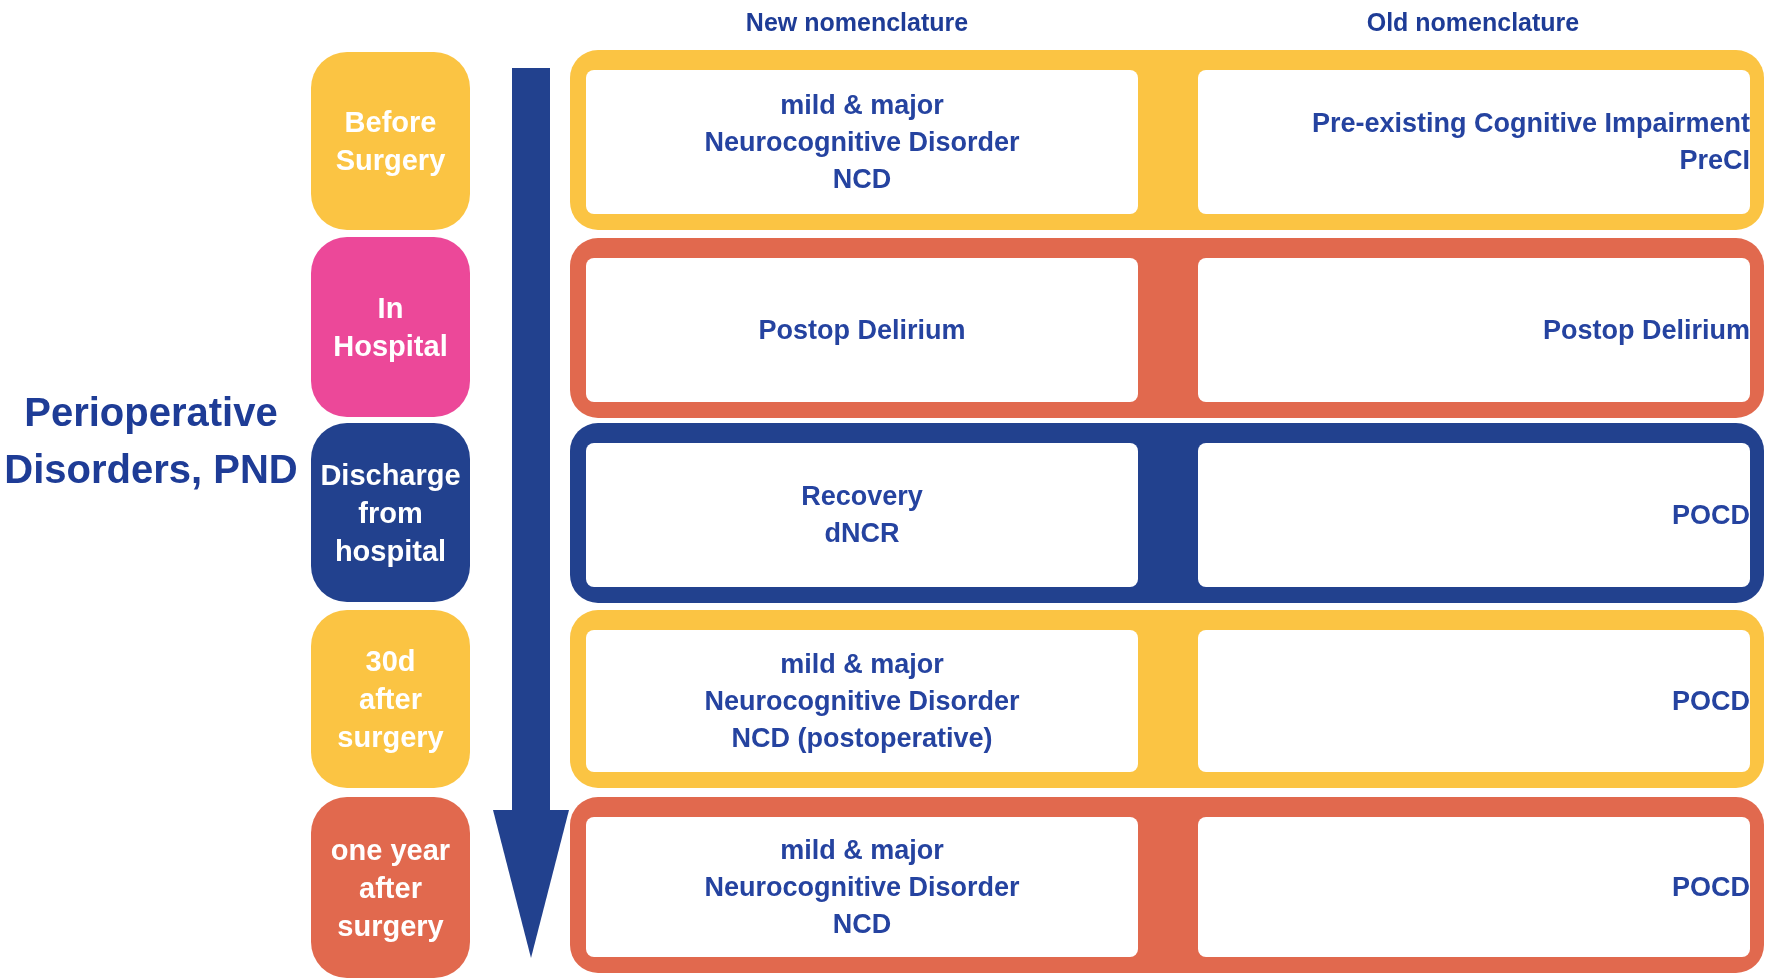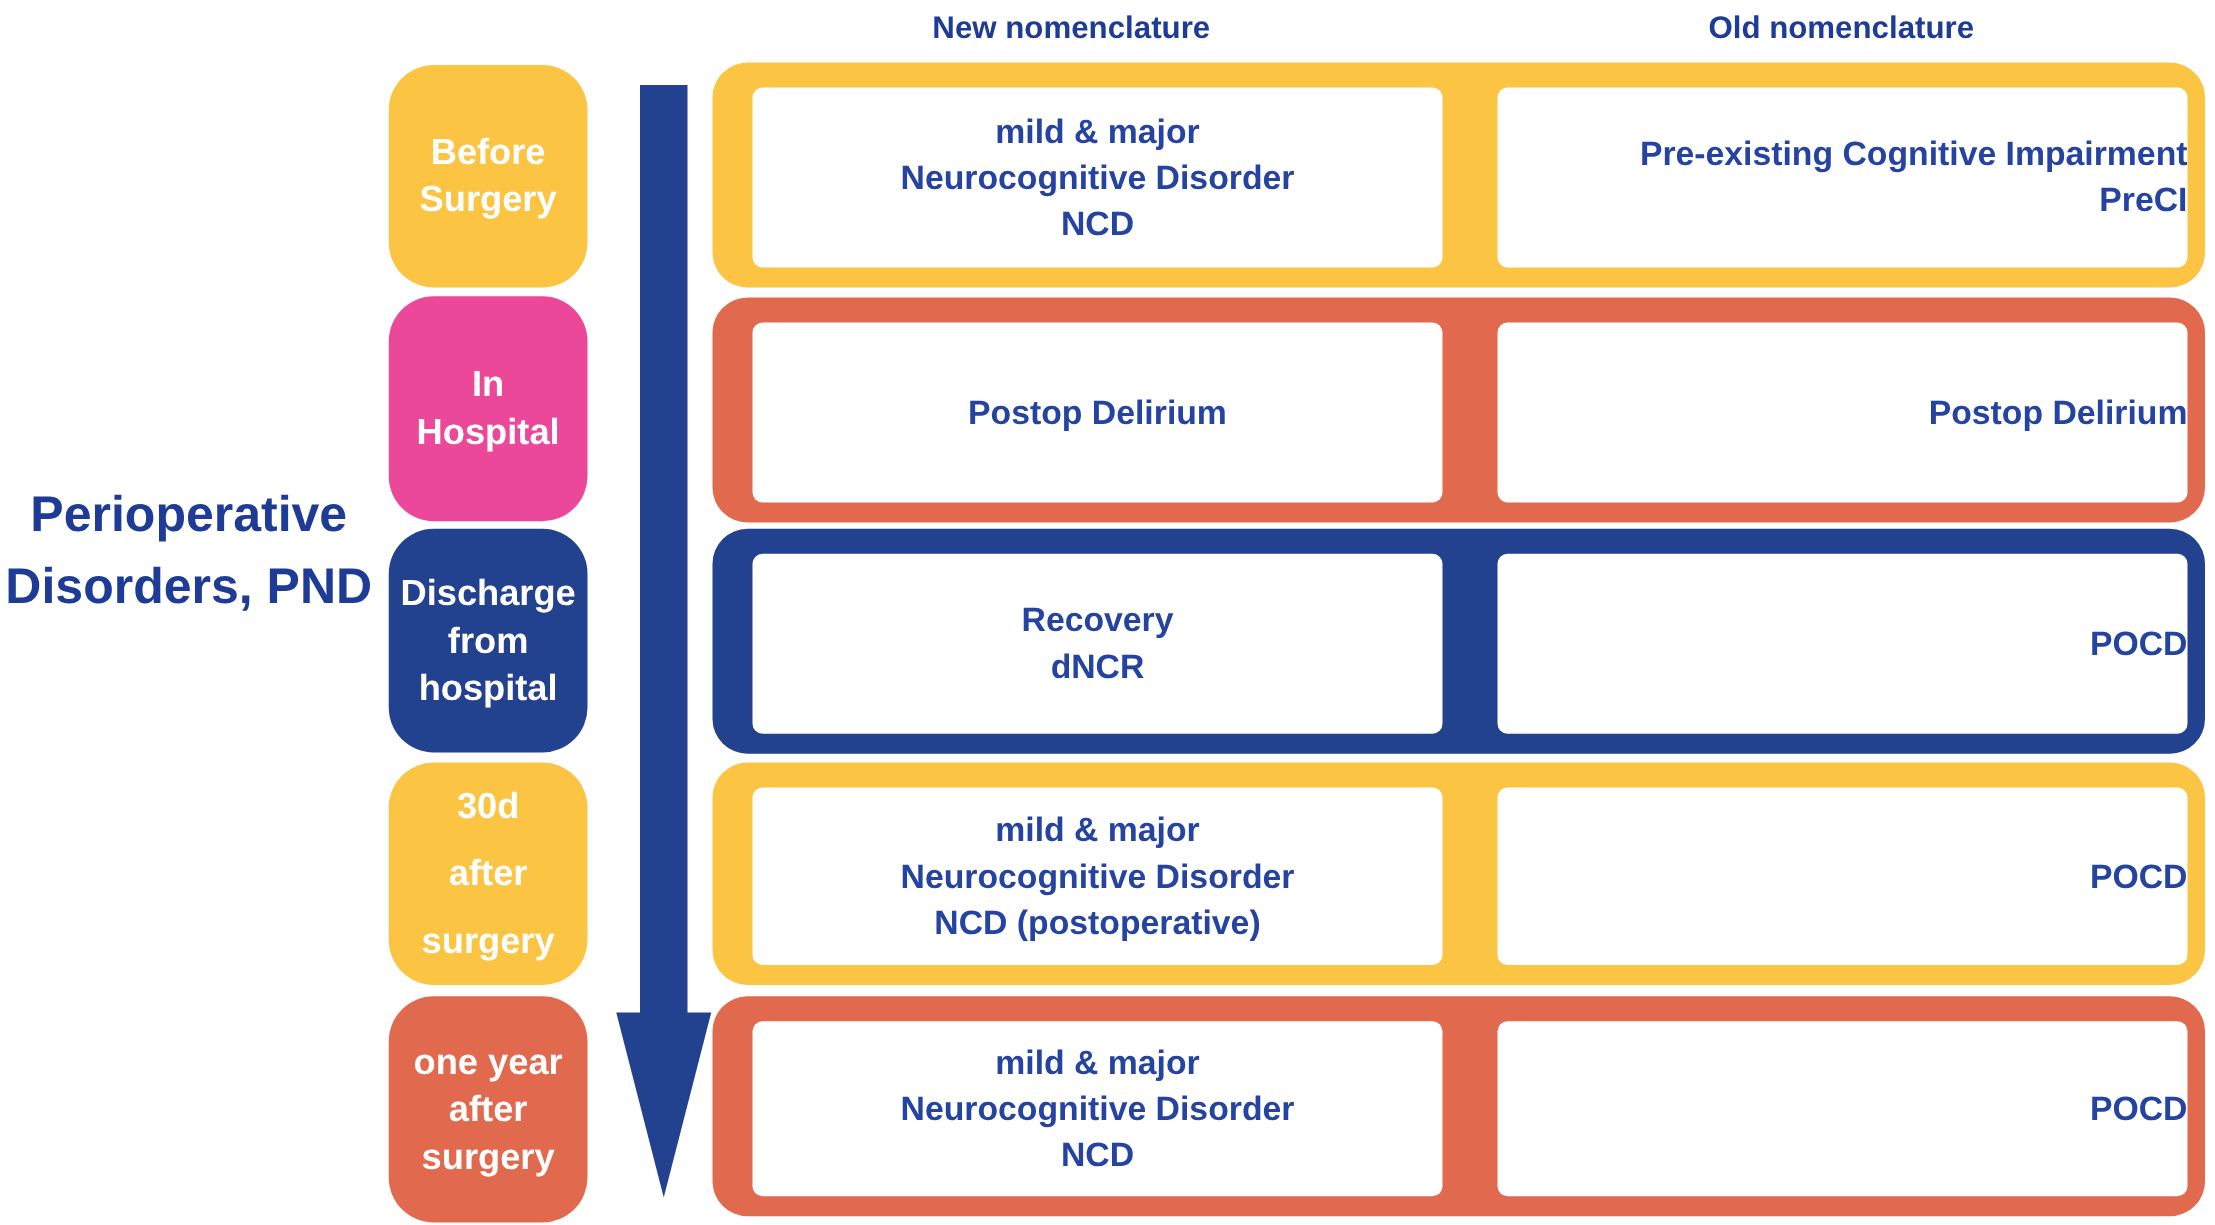--- a/index.html
+++ b/index.html
@@ -46,21 +46,21 @@
   .band.r2{top:423px;height:180px;}
   .band.r3{top:610px;height:178px;}
   .band.r4{top:797px;height:176px;}
   
   .cell{
     position:absolute;top:20px;bottom:16px;background:#ffffff;border-radius:8px;
     display:flex;flex-direction:column;align-items:center;justify-content:center;
     font-size:27px;font-weight:700;line-height:37px;text-align:center;
   }
   .cell .line{display:block;}
-  .cell.new{left:32px;width:552px;}
+  .cell.new{left:16px;width:552px;}
   .cell.old{left:628px;width:552px;align-items:flex-end;}
 </style>
 </head>
 <body>
 
 <div class="figure" style="color: rgb(30, 60, 150);">
 
   <div class="fig-title">
     <span class="line">Perioperative</span>
     <span class="line">Disorders, PND</span>
@@ -78,21 +78,21 @@
   </div>
   <div class="stage r1" style="background-color: #ec4899;">
     <span class="line">In</span>
     <span class="line">Hospital</span>
   </div>
   <div class="stage r2" style="background-color: rgb(34, 65, 142);">
     <span class="line">Discharge</span>
     <span class="line">from</span>
     <span class="line">hospital</span>
   </div>
-  <div class="stage r3" style="background-color: rgb(251, 196, 67); gap: 16px;">
+  <div class="stage r3" style="background-color: rgb(251, 196, 67);">
     <span class="line">30d</span>
     <span class="line">after</span>
     <span class="line">surgery</span>
   </div>
   <div class="stage r4" style="background-color: rgb(225, 105, 78);">
     <span class="line">one year</span>
     <span class="line">after</span>
     <span class="line">surgery</span>
   </div>
 

